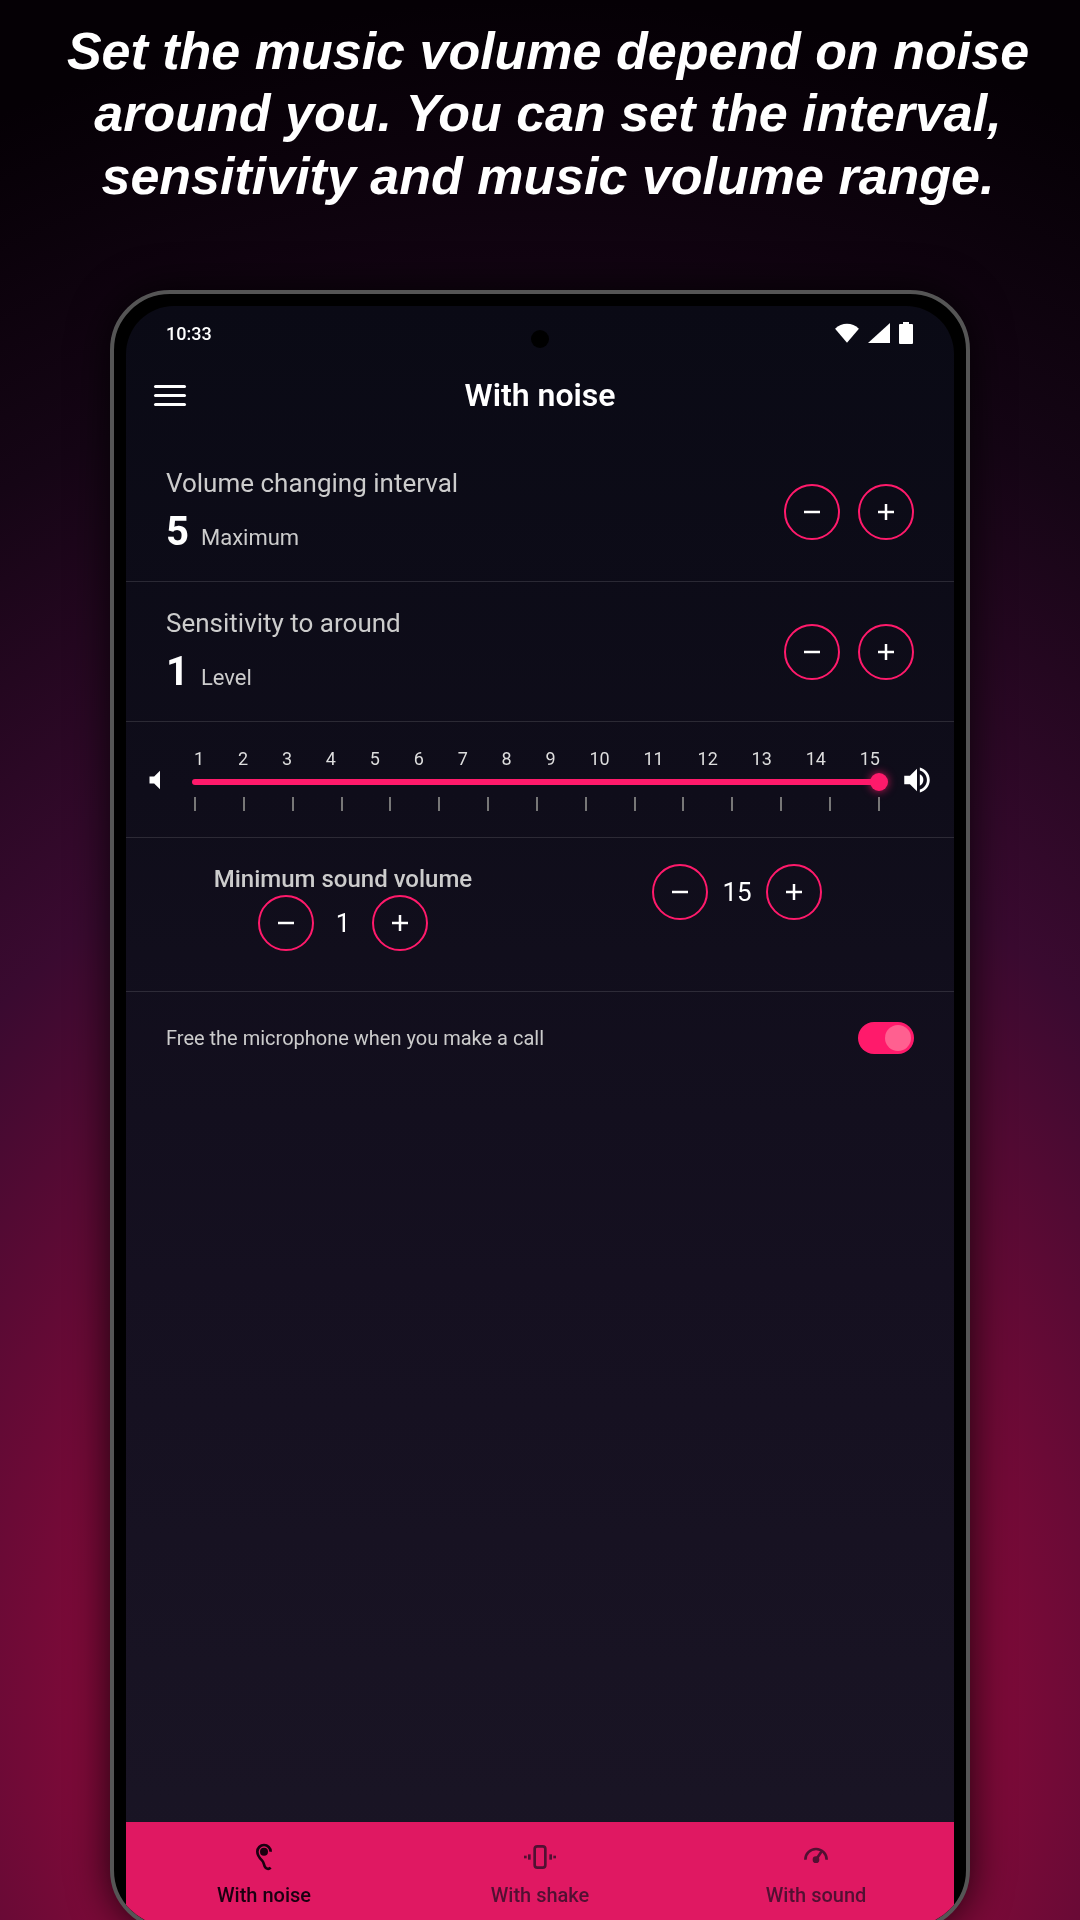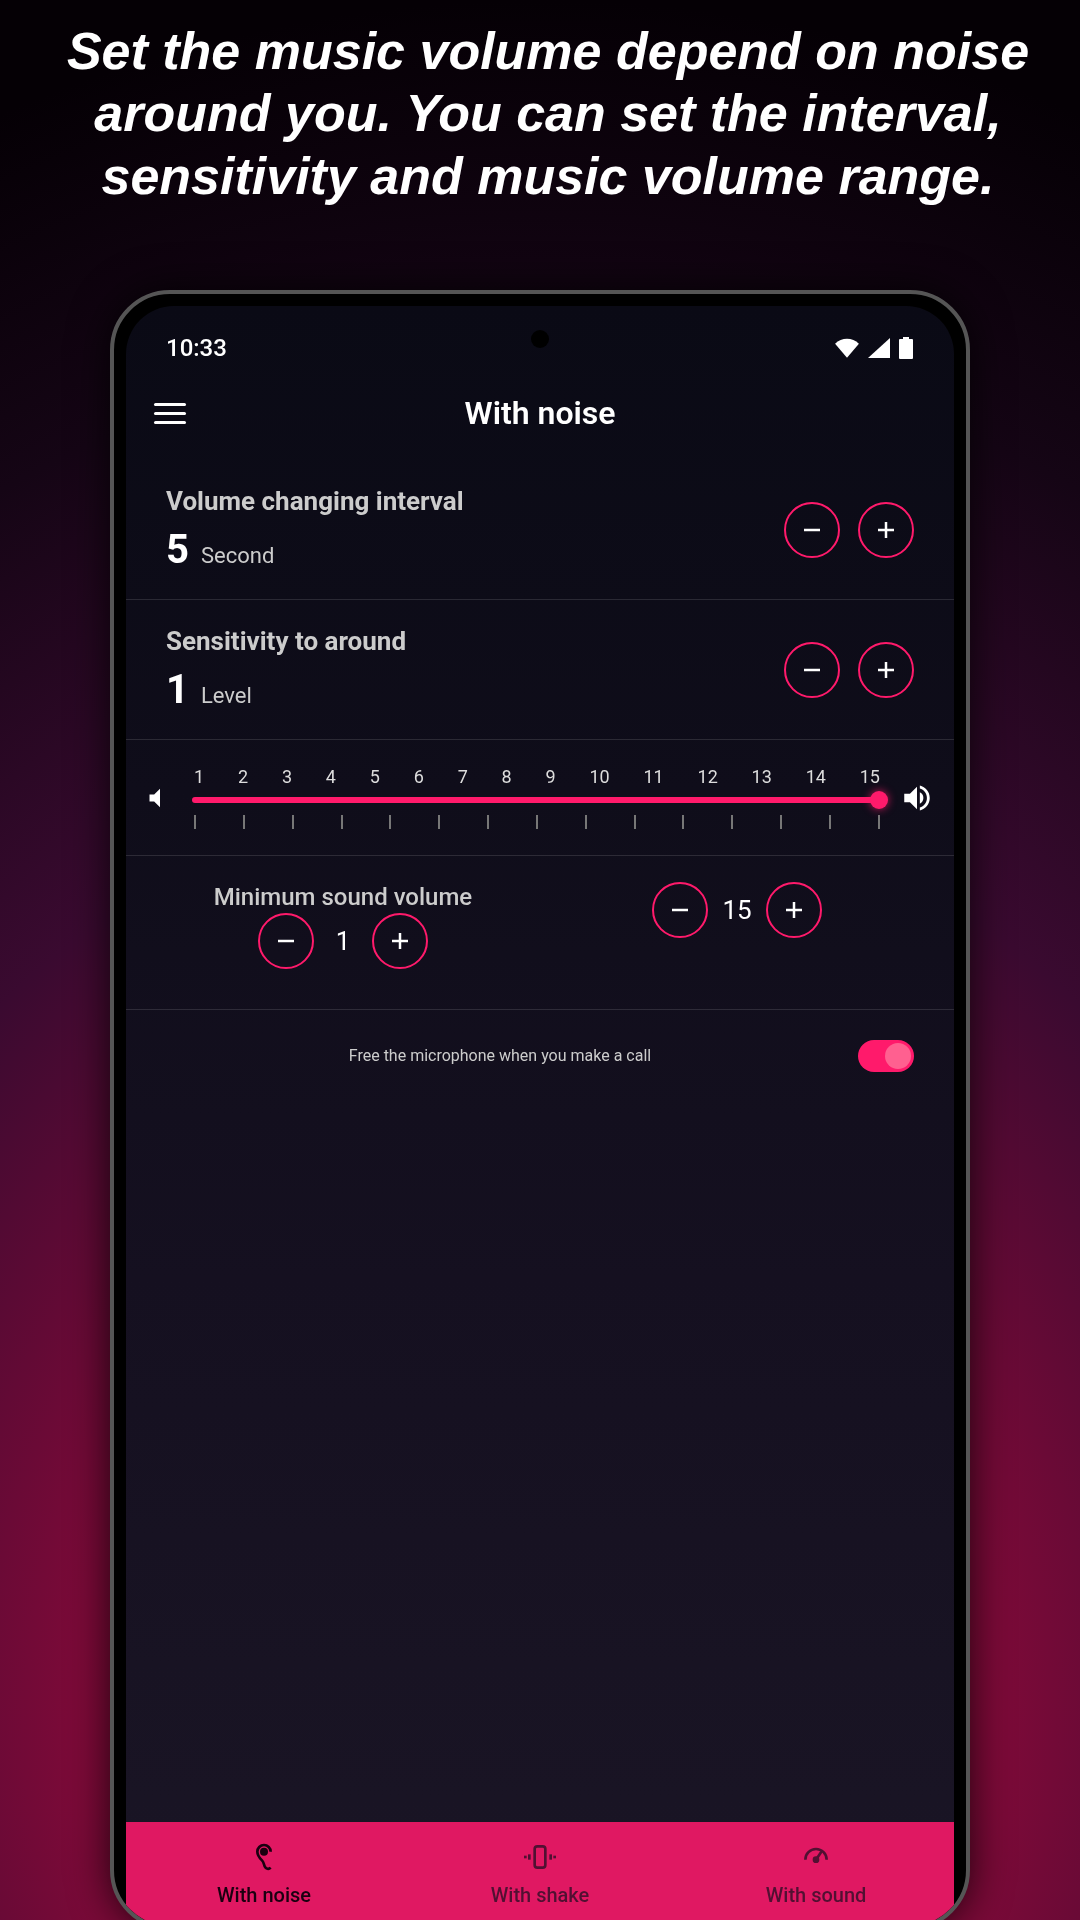--- a/index.html
+++ b/index.html
@@ -27,35 +27,35 @@
 }
 .screen {
   position:absolute; left:12px; top:12px; right:12px; bottom:0;
   border-radius:48px 48px 0 0;
   background: linear-gradient(180deg, #0a0a15 0%, #0f0d1a 30%, #151020 60%, #1a1525 100%);
   overflow:hidden;
 }
 .notch { position:absolute; top:24px; left:50%; transform:translateX(-50%); width:18px; height:18px; background:#000; border-radius:50%; z-index:10;}
 .status-bar {
   display:flex; justify-content:space-between; align-items:center;
-  padding:28px 40px 10px; color:#fff; font-size:24px; font-weight:500;
+  padding:16px 40px 10px; color:#fff; font-size:18px; font-weight:500;
 }
 .status-right { display:flex; gap:8px; align-items:center; }
 .topbar {
   display:flex; align-items:center; padding:22px 28px 28px;
 }
 .hamburger { display:flex; flex-direction:column; gap:6px; }
 .hamburger span { width:32px; height:3px; background:#fff; border-radius:2px; }
 .screen-title { flex:1; text-align:center; color:#fff; font-size:32px; font-weight:600; margin-left:-32px; }
 .section {
   border-bottom:1px solid rgba(255,255,255,0.12);
   padding:26px 40px;
 }
 .row { display:flex; align-items:center; justify-content:space-between; }
-.section-label { color:#ccc; font-size:26px; font-weight:700; }
+.section-label { color:#ccc; font-size:26px; font-weight:400; }
 .value-row { display:flex; align-items:baseline; gap:12px; margin-top:10px; }
 .big-val { color:#fff; font-size:40px; font-weight:700; }
 .unit { color:#ccc; font-size:22px; }
 .btn-group { display:flex; gap:18px; }
 .circ-btn {
   width:56px; height:56px; border-radius:50%;
   border:2px solid #ff1a6b; background:transparent;
   display:flex; align-items:center; justify-content:center;
   color:#fff; font-size:32px; font-weight:300;
 }
@@ -68,21 +68,21 @@
 .slider-ticks { display:flex; justify-content:space-between; margin-top:12px; padding:0 2px;}
 .slider-ticks span { width:2px; height:14px; background:#777; }
 .minmax-section { padding:26px 40px 40px; border-bottom:1px solid rgba(255,255,255,0.12);}
 .minmax-row { display:flex; gap:40px; }
 .minmax-col { flex:1; text-align:center; }
 .minmax-label { color:#ccc; font-size:24px; font-weight:500; line-height:1.3; }
 .minmax-ctrl { display:flex; align-items:center; justify-content:center; gap:14px; }
 .minmax-val { color:#fff; font-size:26px; min-width:30px; }
 .toggle-section { padding:30px 40px; }
 .toggle-row { display:flex; align-items:center; gap:24px; }
-.toggle-label { color:#ccc; font-size:16px; flex:1; line-height:1.4;text-align:center; }
+.toggle-label { color:#ccc; font-size:20px; flex:1; line-height:1.4; }
 .toggle {
   width:56px; height:32px; background:#ff1a6b; border-radius:16px;
   display:flex; align-items:center; justify-content:flex-end; padding:3px;
 }
 .toggle-knob { width:26px; height:26px; background:#ff6090; border-radius:50%; }
 .bottom-nav {
   position:absolute; bottom:0; left:0; right:0;
   height:104px; background:#e01862;
   display:flex;
 }
@@ -125,21 +125,21 @@
         </div>
       <div class="screen-title">With noise</div>
     </div>
 
     <div class="section">
       <div class="row">
         <div>
           <div class="section-label">Volume changing interval</div>
           <div class="value-row">
             <span class="big-val">5</span>
-            <span class="unit">Second</span>
+            <span class="unit">Maximum</span>
           </div>
         </div>
         <div class="btn-group">
           <div class="circ-btn">
               <svg width="22" height="22" viewBox="0 0 22 22">
                 <line x1="3" y1="11" x2="19" y2="11" stroke="#fff" stroke-width="2.5"></line>
               </svg>
             </div>
           <div class="circ-btn">
               <svg width="22" height="22" viewBox="0 0 22 22">

